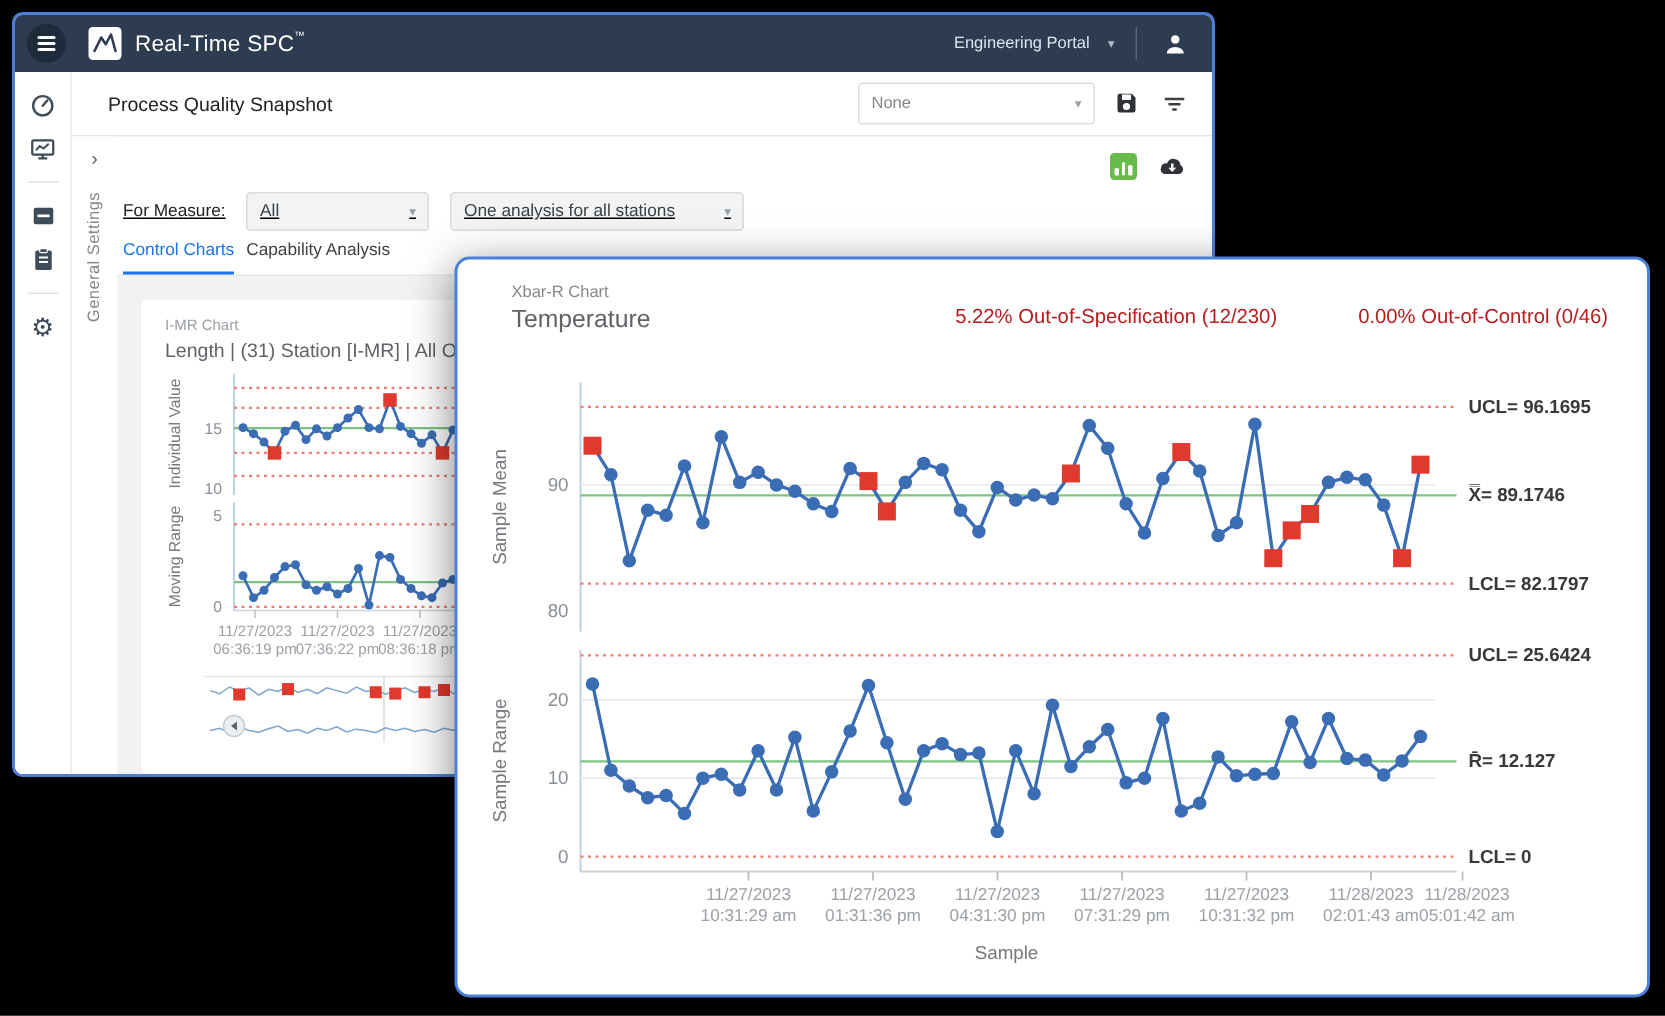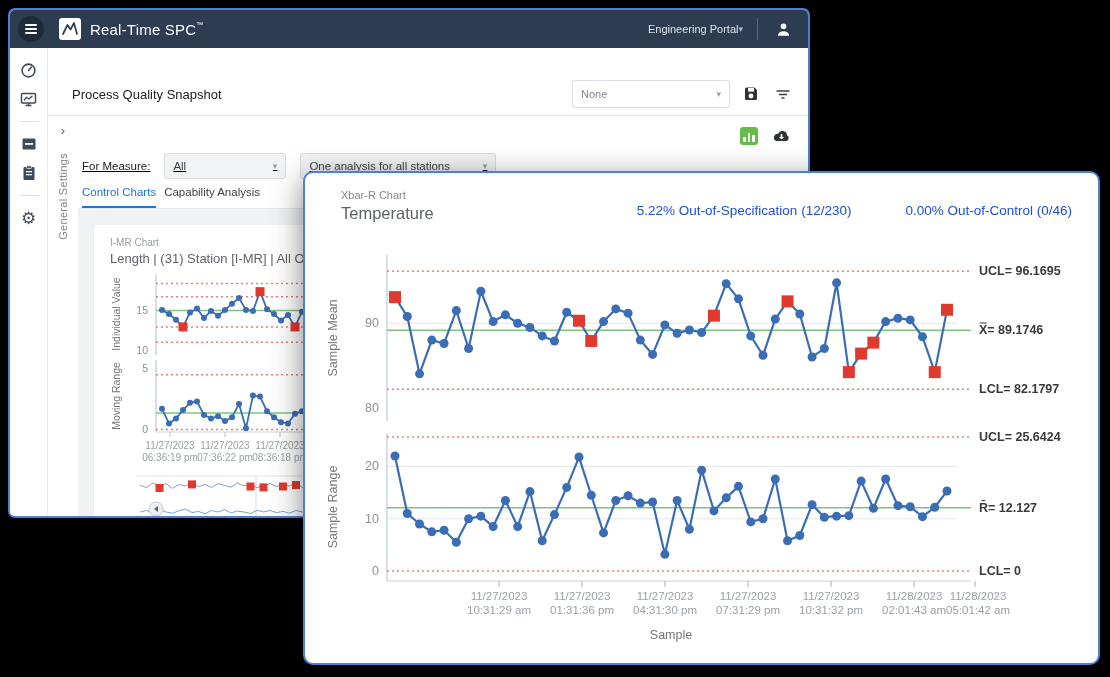--- a/index.html
+++ b/index.html
@@ -11,33 +11,33 @@
   .main-window{position:absolute;left:8px;top:8px;width:802px;height:510px;
     box-sizing:border-box;background:#fff;border:2px solid #4a80d8;border-radius:7px;overflow:hidden;}
   .topbar{height:38px;background:#2d3c50;display:flex;align-items:center;padding:0 14px 0 8px;}
   .hamburger{width:26px;height:26px;border-radius:50%;background:#1e2b3a;display:flex;flex-direction:column;
     justify-content:center;align-items:center;gap:2.5px;cursor:pointer;flex:0 0 auto;}
   .hamburger i{display:block;width:12px;height:1.6px;background:#fff;border-radius:1px;}
   .logo{width:22px;height:22px;background:#fff;border-radius:3px;margin-left:15px;display:flex;align-items:center;justify-content:center;}
   .brand{color:#fff;font-size:15px;margin-left:9px;letter-spacing:.2px;}
   .brand sup{font-size:7px;vertical-align:top;}
   .tb-spacer{flex:1;}
-  .portal{color:#dde3ea;font-size:11px;display:flex;align-items:center;gap:0;cursor:pointer;padding-left:31px;}
+  .portal{color:#dde3ea;font-size:11px;display:flex;align-items:center;gap:12px;cursor:pointer;padding-left:31px;}
   .portal .caret{font-size:9px;color:#aeb9c6;}
   .tb-sep{width:1px;height:22px;background:#56677c;margin:0 14px;}
 
   .app-body{display:flex;height:468px;}
   .rail{width:37px;border-right:1px solid #ebebeb;display:flex;flex-direction:column;align-items:center;
     padding-top:13px;gap:11px;background:#fff;flex:0 0 auto;}
   .rail .ric{width:18px;height:18px;display:flex;align-items:center;justify-content:center;cursor:pointer;}
   .rail .rdiv{width:20px;height:1px;background:#e0e0e0;margin:2px 0;}
   .gear-glyph{font-size:17px;color:#3e4b59;line-height:1;}
 
   .content{flex:1;display:flex;flex-direction:column;min-width:0;}
-  .page-header{height:42px;display:flex;align-items:center;padding:0 14px 0 24px;border-bottom:1px solid #e8e8e8;margin-top:25px;}
+  .page-header{height:42px;display:flex;align-items:center;padding:0 14px 0 24px;border-bottom:1px solid #e8e8e8;}
   .page-title{font-size:13px;color:#202124;}
   .ph-right{margin-left:auto;display:flex;align-items:center;gap:10px;}
   .select{display:flex;align-items:center;justify-content:space-between;border:1px solid #dadce0;border-radius:3px;
     background:#fff;padding:0 8px;cursor:pointer;}
   .none-select{width:140px;height:26px;font-size:11px;color:#80868b;}
   .select .caret{font-size:9px;color:#9aa0a6;}
   .icon-btn{width:22px;height:22px;display:flex;align-items:center;justify-content:center;cursor:pointer;}
 
   .content-row{flex:1;display:flex;min-height:0;}
   .gs-strip{width:30px;flex:0 0 auto;display:flex;flex-direction:column;align-items:center;padding-top:8px;background:#fff;}
@@ -63,21 +63,21 @@
   .card{width:692px;height:316px;background:#fff;border-radius:4px;box-shadow:0 1px 2px rgba(0,0,0,.06);
     padding:12px 0 0 16px;box-sizing:border-box;}
   .card-type{font-size:10px;color:#9aa0a6;}
   .card-sub{font-size:13px;color:#5f6368;margin-top:3px;}
 
   
   .overlay-window{position:absolute;left:303px;top:171px;width:797px;height:494px;box-sizing:border-box;
     background:#fff;border:2px solid #4a80d8;border-radius:10px;box-shadow:0 8px 30px rgba(0,0,0,.5);z-index:10;}
   .ov-type{position:absolute;left:36px;top:16px;font-size:11px;color:#85898d;}
   .ov-title{position:absolute;left:36px;top:31px;font-size:16.5px;color:#5f6368;}
-  .ov-stats{position:absolute;right:26px;top:30px;display:flex;gap:54px;font-size:13.5px;color:#1d4ed8;}
+  .ov-stats{position:absolute;right:26px;top:30px;display:flex;gap:54px;font-size:13.5px;color:#b91c1c;}
   svg text{font-family:"Liberation Sans","DejaVu Sans",sans-serif;}
 </style>
 </head>
 <body>
 
 <div id="stage">
 
   <div class="main-window">
 
     <div class="topbar">

